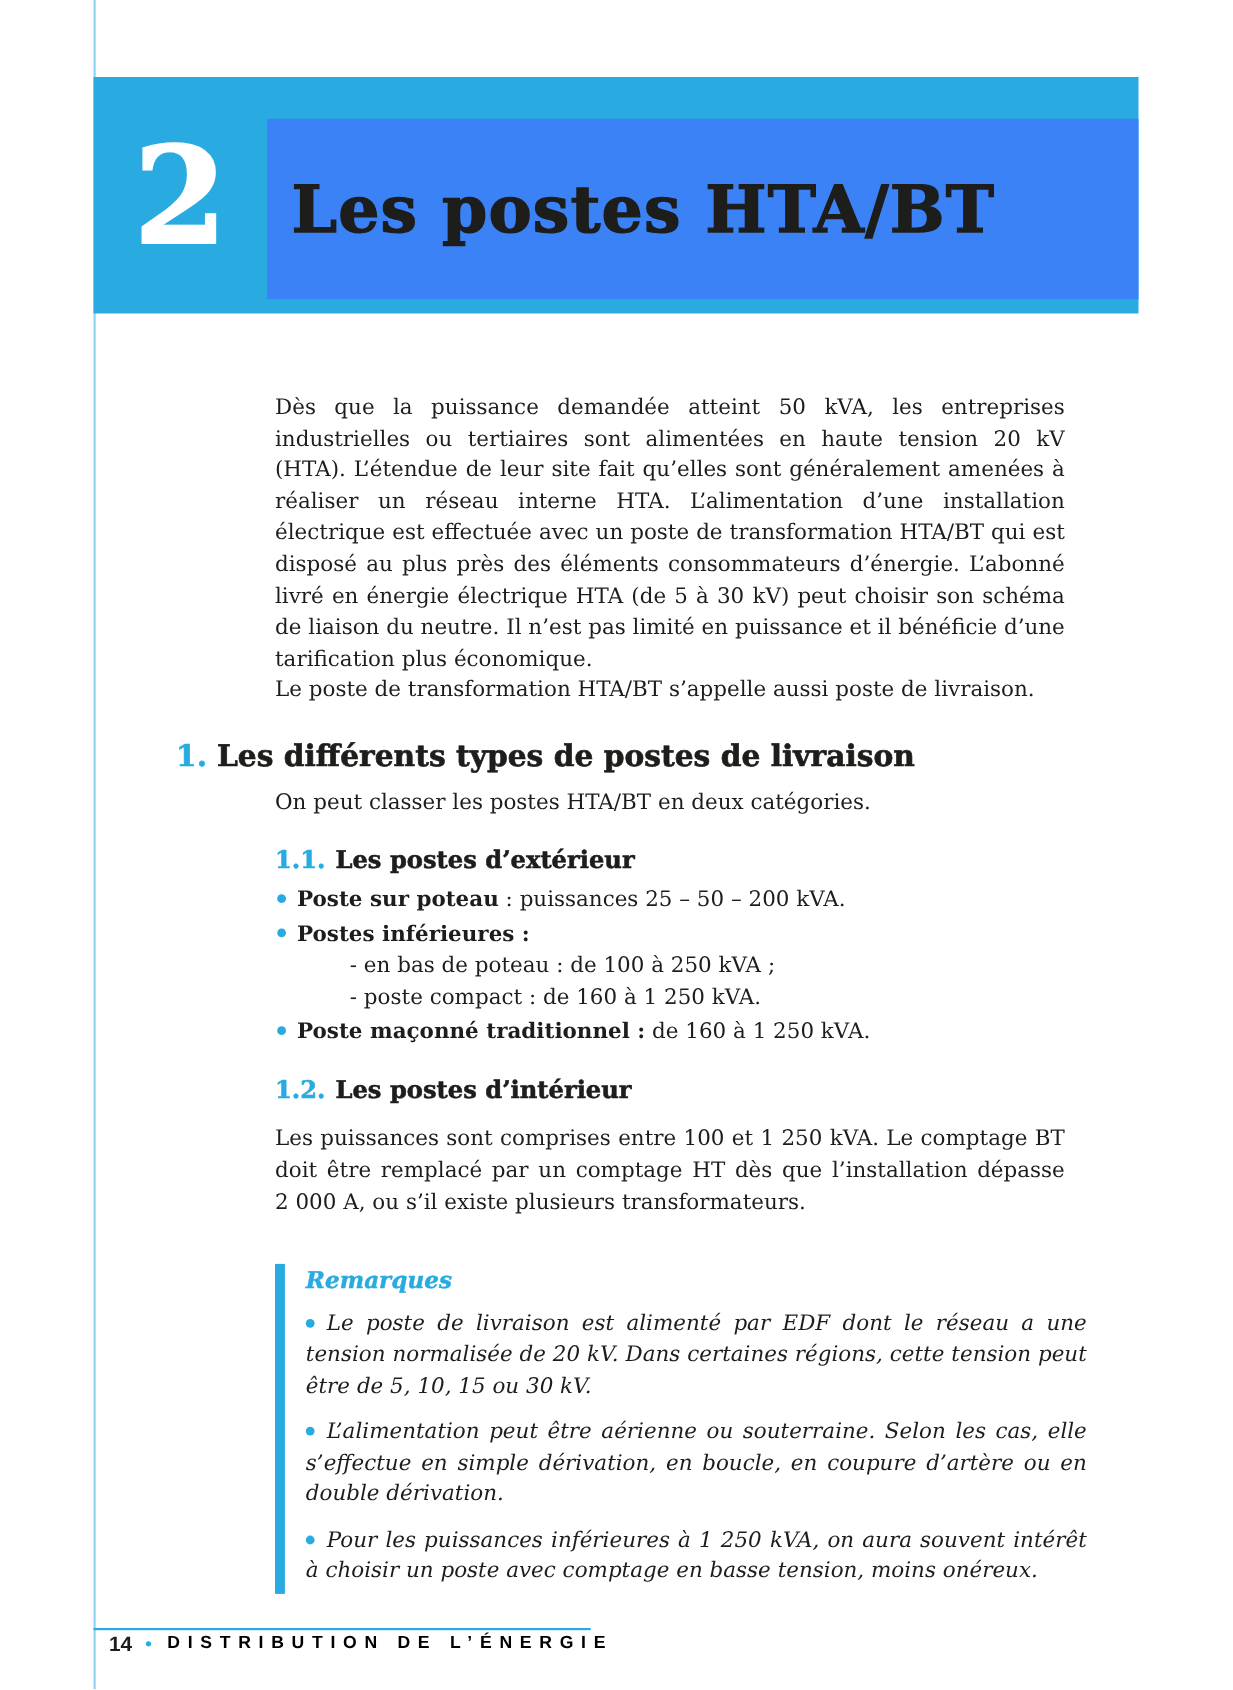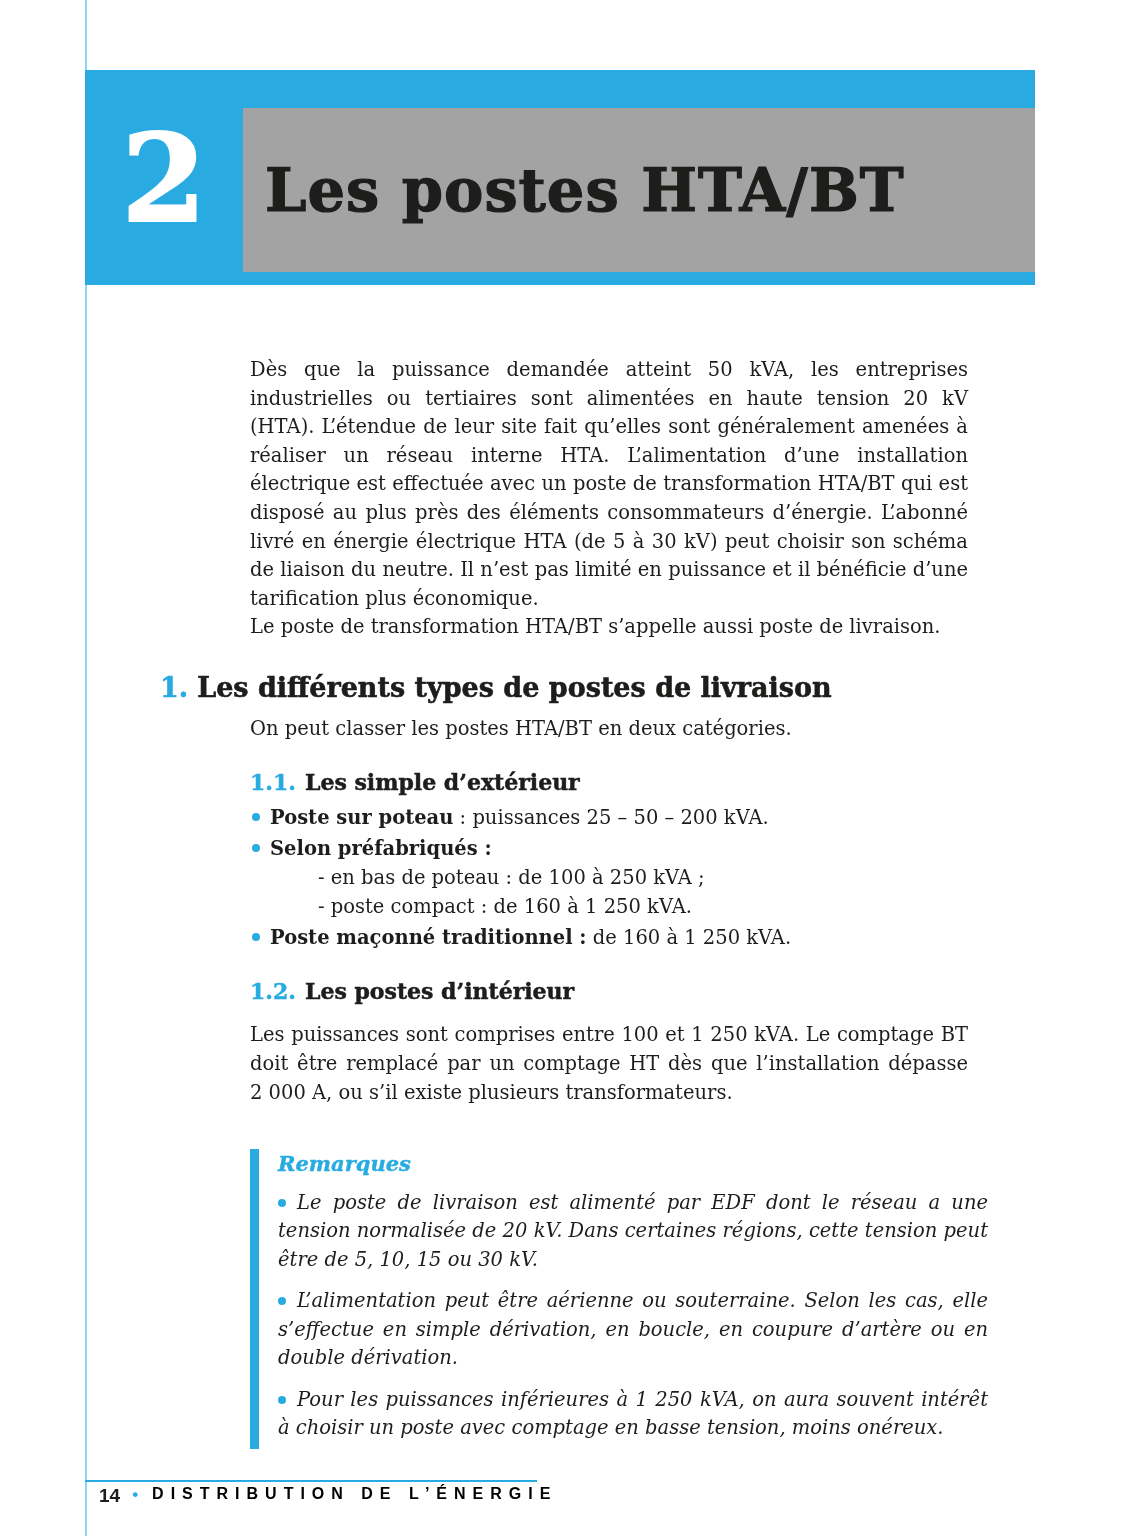--- a/index.html
+++ b/index.html
@@ -22,21 +22,21 @@
   }
   .chapter-num{
     position:absolute;left:0;top:0;width:158px;height:215px;
     display:flex;align-items:center;justify-content:center;
     color:#ffffff;font-size:122px;font-weight:bold;
     -webkit-text-stroke:2px currentColor;
     font-family:"DejaVu Serif",serif;
   }
   .title-box{
     position:absolute;left:158px;top:38px;right:0;bottom:13px;
-    background:#a3a3a3;display:flex;align-items:center;
+    background:#3b82f6;display:flex;align-items:center;
   }
   .chapter-title{
     margin-left:22px;font-size:59px;font-weight:bold;
     letter-spacing:1px;color:#1d1d1b;
     -webkit-text-stroke:1.2px currentColor;
     white-space:nowrap;
   }
   
   .content{position:absolute;left:0;top:356px;width:1054px;}
   .intro p{
@@ -133,29 +133,29 @@
       <p>Le poste de transformation HTA/BT s’appelle aussi poste de livraison.</p>
     </div>
 
     <div class="section-heading">
       <span class="num">1.</span><span>Les différents types de postes de livraison</span>
     </div>
 
     <div class="lead">On peut classer les postes HTA/BT en deux catégories.</div>
 
     <div class="sub-heading">
-      <span class="num">1.1.</span><span>Les simple d’extérieur</span>
+      <span class="num">1.1.</span><span>Les postes d’extérieur</span>
     </div>
 
     <div class="bullets">
       <div class="bullet">
         <span class="dot"></span><b>Poste sur poteau</b><span> : puissances 25 – 50 – 200 kVA.</span>
       </div>
       <div class="bullet">
-        <span class="dot"></span><b>Selon préfabriqués :</b><span></span>
+        <span class="dot"></span><b>Postes inférieures :</b><span></span>
       </div>
       <div class="sub-bullet">- en bas de poteau : de 100 à 250 kVA ;</div>
       <div class="sub-bullet">- poste compact : de 160 à 1&nbsp;250 kVA.</div>
       <div class="bullet">
         <span class="dot"></span><b>Poste maçonné traditionnel :</b><span> de 160 à 1&nbsp;250 kVA.</span>
       </div>
     </div>
 
     <div class="sub-heading">
       <span class="num">1.2.</span><span>Les postes d’intérieur</span>

